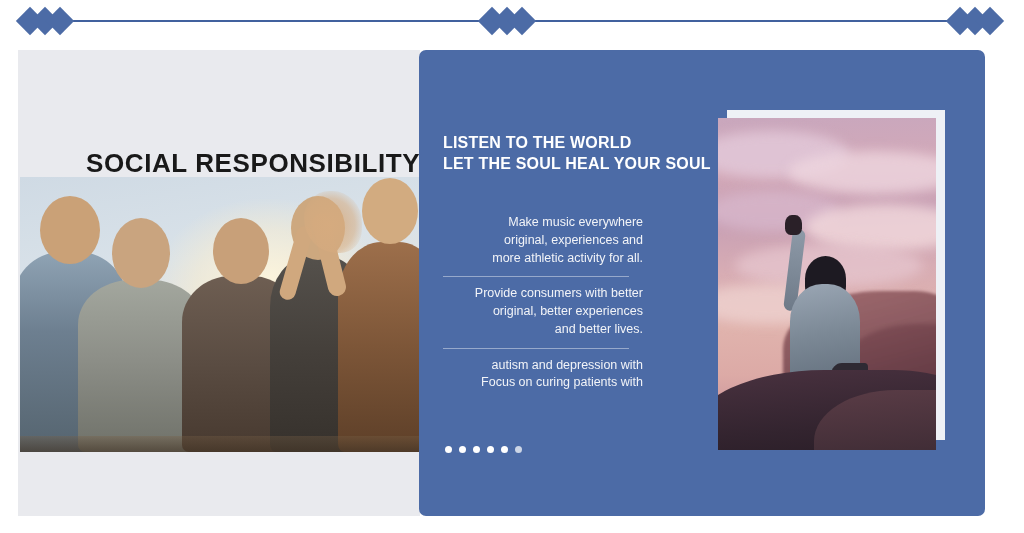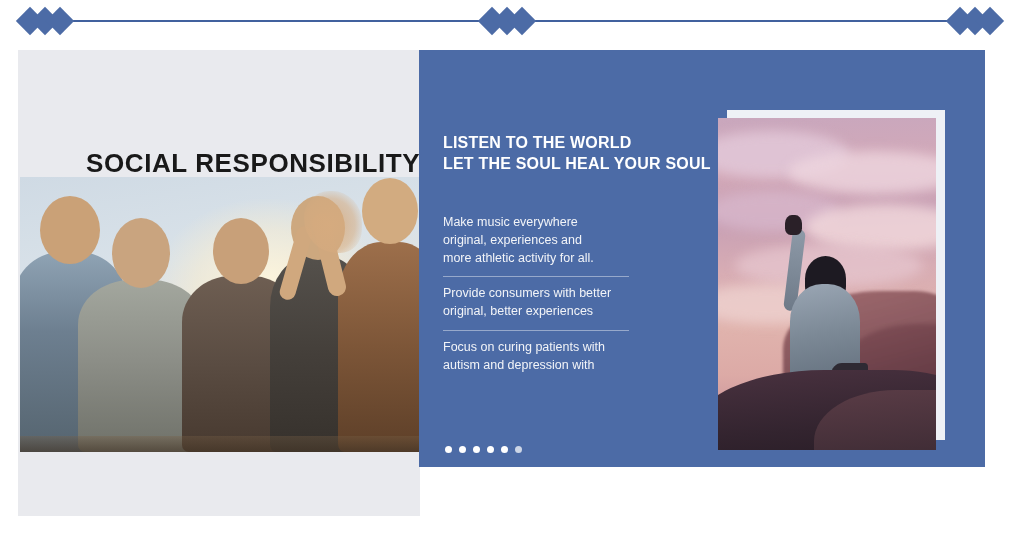--- a/index.html
+++ b/index.html
@@ -151,22 +151,23 @@
     height: 16px;
     background: linear-gradient(180deg, rgba(120,96,70,0.35), rgba(70,55,40,0.65));
   }
 
   
   .blue-panel {
     position: absolute;
     left: 419px;
     top: 50px;
     width: 566px;
-    height: 417px;
+    height: 466px;
     background: #4c6ba6;
+    border-radius: 7px;
   }
 
   .headline {
     position: absolute;
     left: 24px;
     top: 82px;
     color: #ffffff;
     font-size: 16px;
     font-weight: 700;
     line-height: 1.32;
@@ -175,20 +176,21 @@
   .headline .line { display: block; white-space: nowrap; }
 
   .body-block {
     position: absolute;
     left: 24px;
     top: 164px;
     width: 200px;
     color: #f2f4f8;
     font-size: 12.5px;
     line-height: 1.42;
+    text-align: right;
   }
   .para { margin: 0; }
   .para .line { display: block; white-space: nowrap; }
   .divider {
     width: 186px;
     height: 1px;
     background: rgba(255,255,255,0.42);
     margin: 9px 0 8px 0;
   }
 
@@ -413,27 +415,28 @@
         <span class="line">Make music everywhere</span>
         <span class="line">original, experiences and</span>
         <span class="line">more athletic activity for all.</span>
       </p>
 
       <div class="divider"></div>
 
       <p class="para">
         <span class="line">Provide consumers with better</span>
         <span class="line">original, better experiences</span>
+        <span class="line">and better lives.</span>
       </p>
 
       <div class="divider"></div>
 
       <p class="para">
+        <span class="line">autism and depression with</span>
         <span class="line">Focus on curing patients with</span>
-        <span class="line">autism and depression with</span>
       </p>
 
     </div>
 
     <div class="dots">
       <span class="dot"></span>
       <span class="dot"></span>
       <span class="dot"></span>
       <span class="dot"></span>
       <span class="dot"></span>

